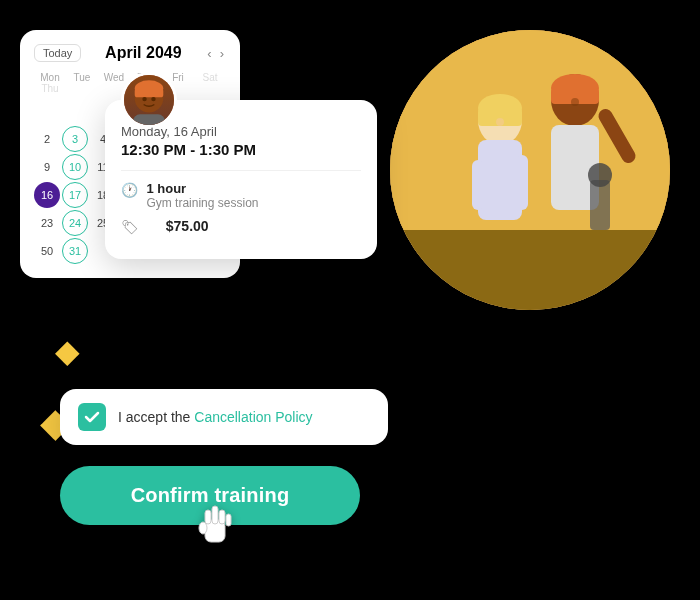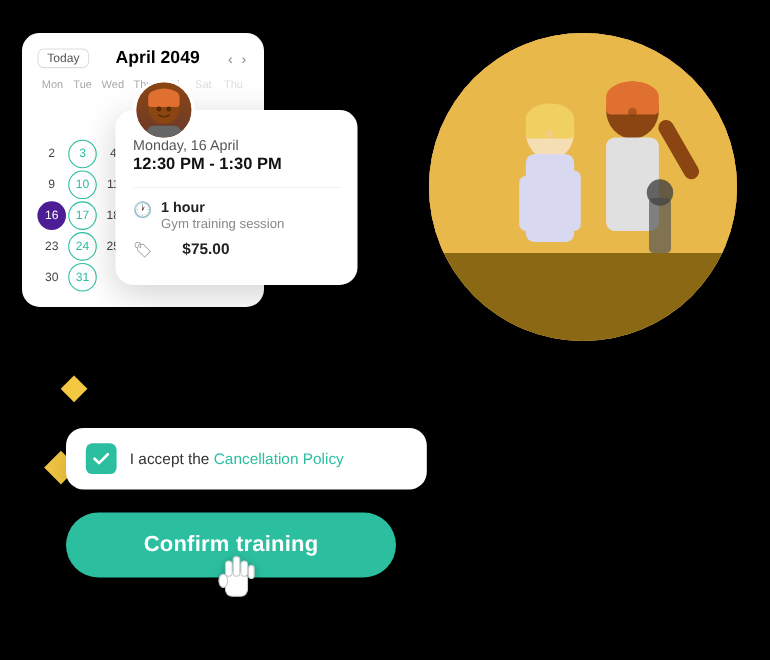--- a/index.html
+++ b/index.html
@@ -94,23 +94,23 @@
       background: none;
       border: none;
       cursor: pointer;
       color: #888;
       font-size: 13px;
       padding: 0 2px;
     }
 
     .calendar-days-header {
       display: grid;
-      grid-template-columns: repeat(7, 1fr);
+      grid-template-columns: repeat(6, 1fr);
       text-align: center;
-      margin-bottom: 16px;
+      margin-bottom: 4px;
     }
 
     .calendar-days-header span {
       font-size: 10px;
       color: #aaa;
       font-weight: 500;
     }
 
     .calendar-days-header span.sat,
     .calendar-days-header span.sun {
@@ -148,21 +148,21 @@
     }
 
     .cal-day.empty { visibility: hidden; }
     .cal-day.weekend { color: #ccc; }
 
     
     .booking-card {
       position: absolute;
       top: 100px;
       left: 105px;
-      width: 220px;
+      width: 272px;
       background: #fff;
       border-radius: 16px;
       box-shadow: 0 8px 32px rgba(0,0,0,0.18);
       padding: 16px;
       z-index: 15;
     }
 
     .avatar-wrap {
       position: absolute;
       top: -28px;
@@ -420,21 +420,21 @@
       <div class="cal-day weekend">22</div>
 
       <div class="cal-day">23</div>
       <div class="cal-day circled">24</div>
       <div class="cal-day">25</div>
       <div class="cal-day">26</div>
       <div class="cal-day">27</div>
       <div class="cal-day weekend">28</div>
       <div class="cal-day weekend">29</div>
 
-      <div class="cal-day">30</div>
+      <div class="cal-day">50</div>
       <div class="cal-day circled">31</div>
       <div class="cal-day empty"></div>
       <div class="cal-day empty"></div>
       <div class="cal-day empty"></div>
       <div class="cal-day empty"></div>
       <div class="cal-day empty"></div>
     </div>
   </div>
 
   <div class="booking-card">

